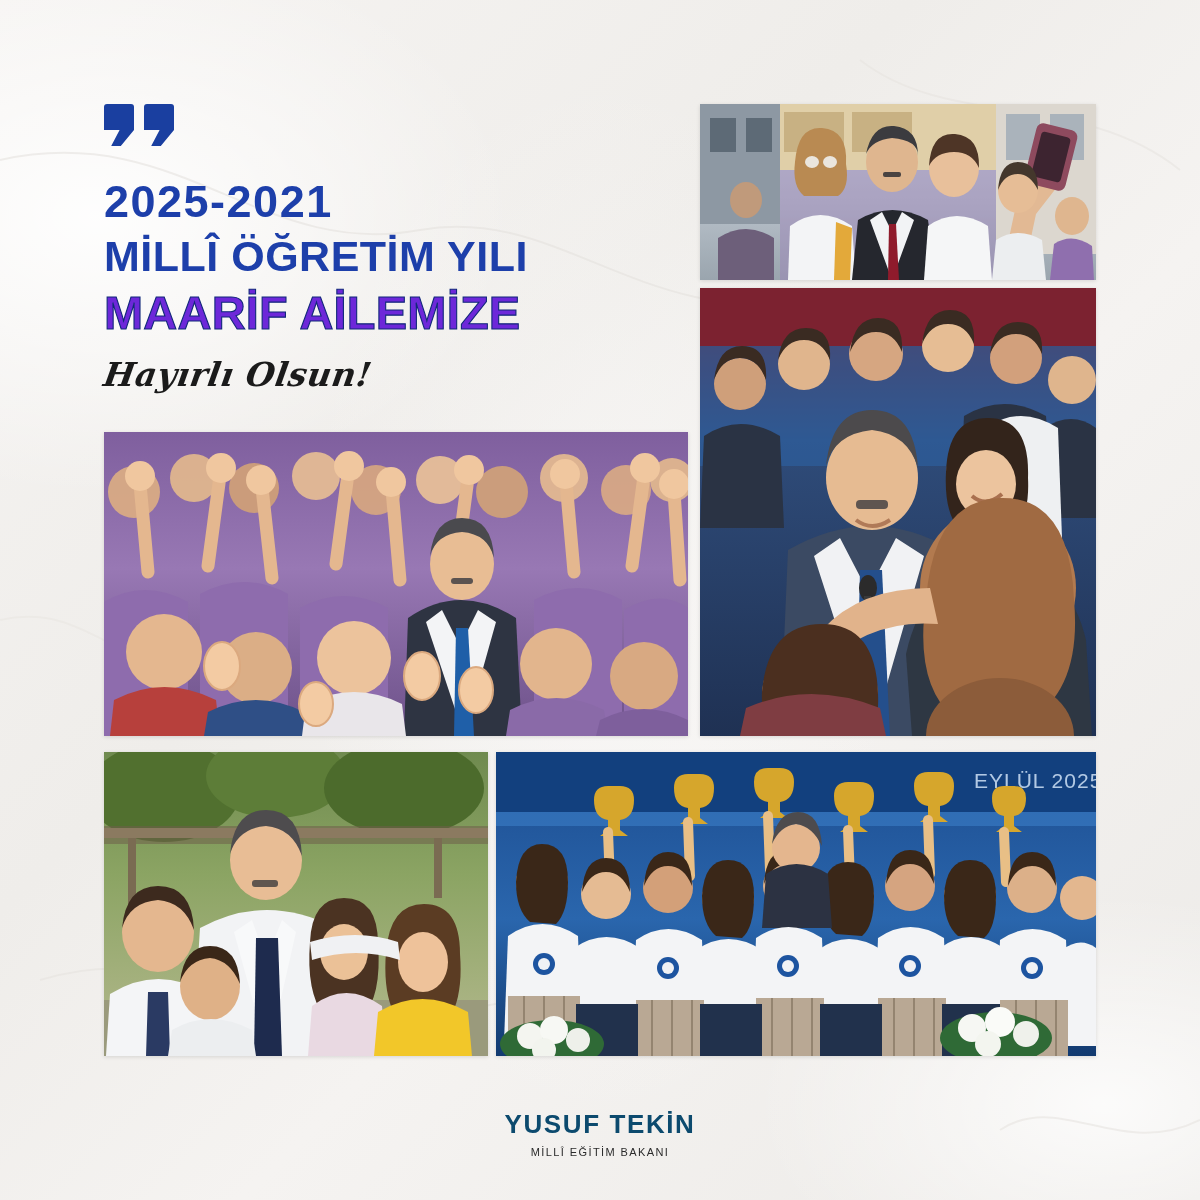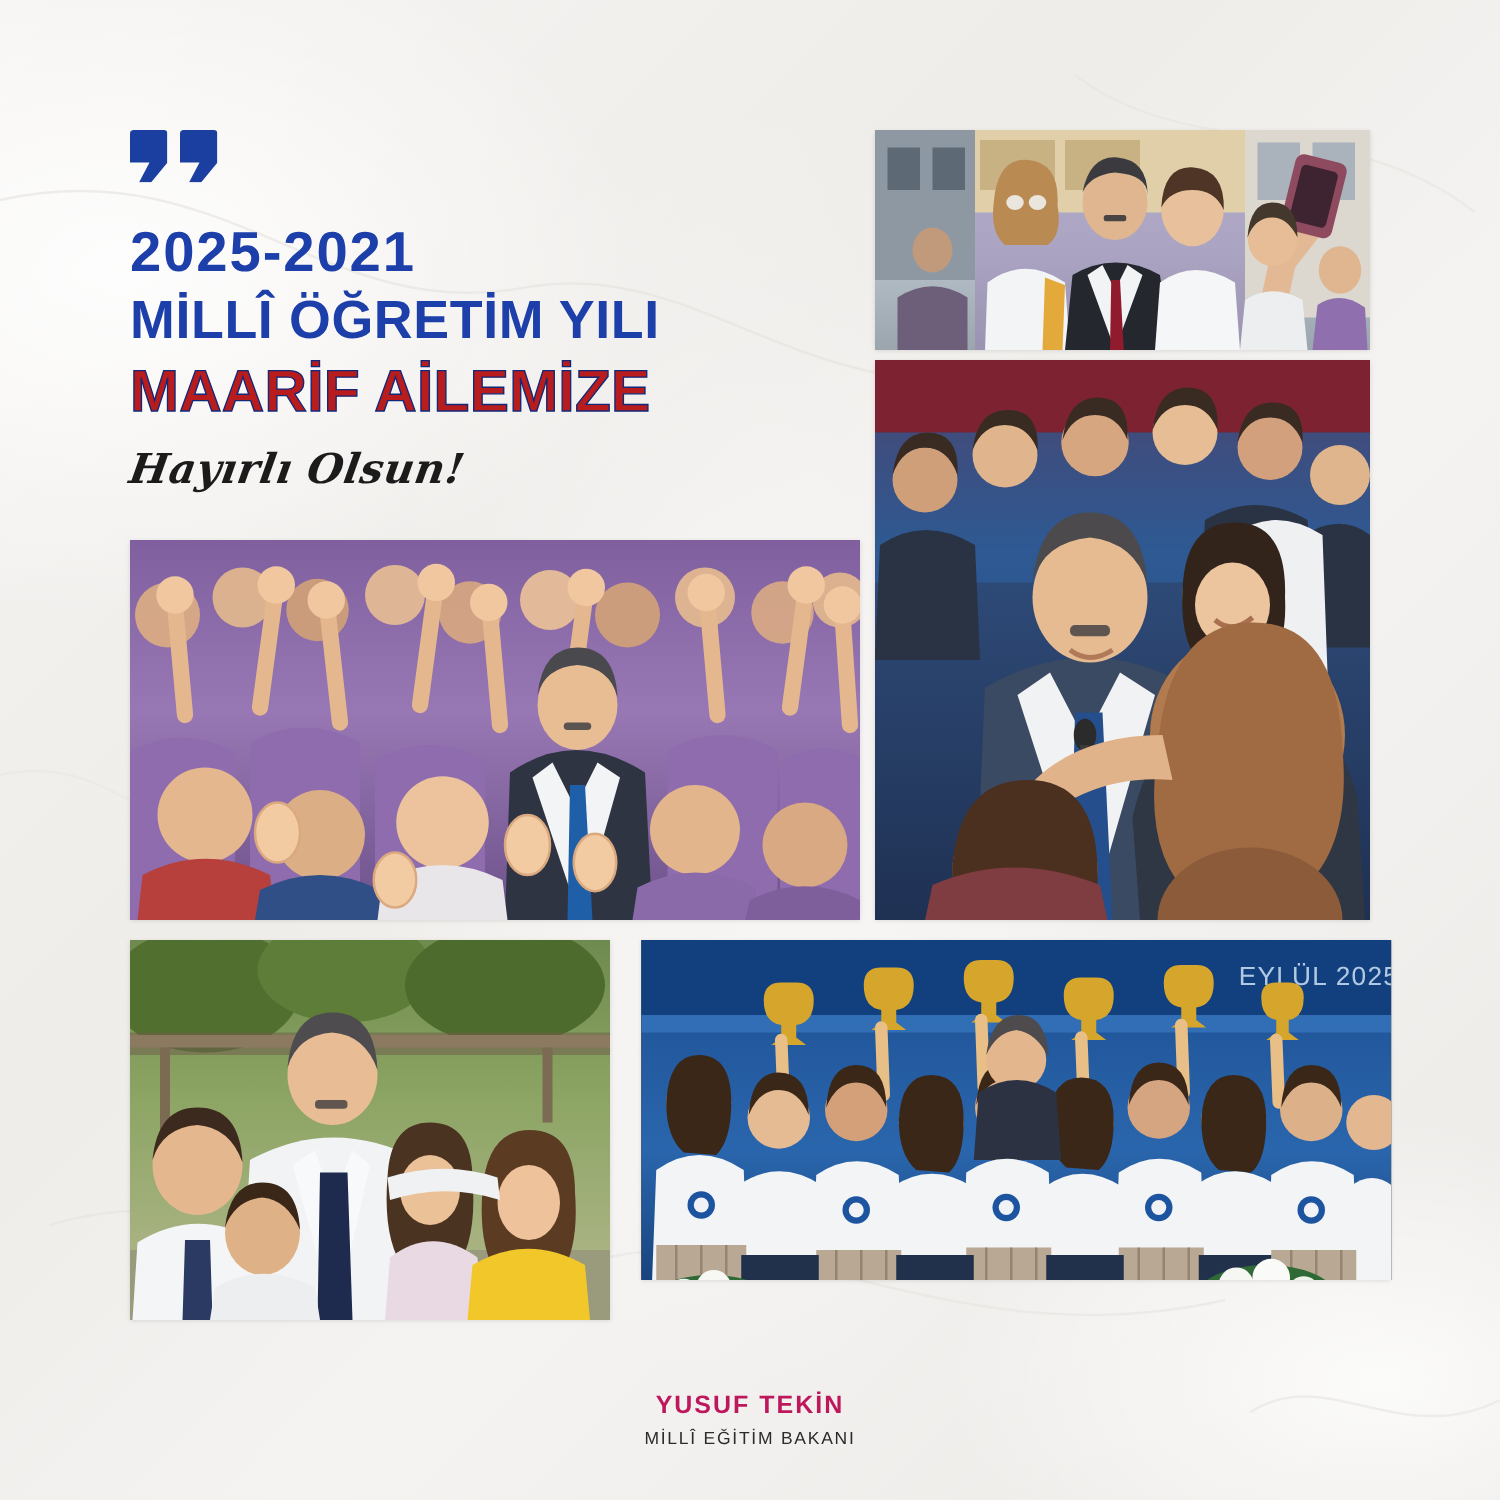--- a/index.html
+++ b/index.html
@@ -77,21 +77,21 @@
     font-weight: bold;
     letter-spacing: 0.5px;
     color: #1d3faa;
     line-height: 1.16;
     margin: 0 0 4px 0;
   }
   .line-main {
     font-size: 47px;
     font-weight: bold;
     letter-spacing: 0.2px;
-    color: #b91c1c;
+    color: #6d28d9;
     line-height: 1.16;
     margin: 0 0 10px 0;
     -webkit-text-stroke: 1.1px #11297a;
   }
   .line-script {
     font-family: "DejaVu Serif", serif;
     font-style: italic;
     font-size: 33px;
     font-weight: bold;
     color: #1b1b1b;
@@ -112,39 +112,39 @@
 
   
   #photo-selfie { left: 700px; top: 104px; width: 396px; height: 176px; }
   
   #photo-waving { left: 104px; top: 432px; width: 584px; height: 304px; }
   
   #photo-hug { left: 700px; top: 288px; width: 396px; height: 448px; }
   
   #photo-group { left: 104px; top: 752px; width: 384px; height: 304px; }
   
-  #photo-ceremony { left: 496px; top: 752px; width: 600px; height: 272px; margin-left: 17px; }
+  #photo-ceremony { left: 496px; top: 752px; width: 600px; height: 304px; }
 
   
   .footer {
     position: absolute;
     left: 0;
     right: 0;
     bottom: 42px;
     text-align: center;
   }
   .footer-name {
-    font-size: 20px;
+    font-size: 26px;
     font-weight: bold;
     letter-spacing: 1.6px;
-    color: #be185d;
+    color: #0c4a6e;
     margin-bottom: 6px;
   }
   .footer-title {
-    font-size: 14px;
+    font-size: 11px;
     letter-spacing: 1.4px;
     color: #2b2b2b;
   }
 </style>
 </head>
 <body>
 
 <div class="bg-texture"></div>
 <svg class="bg-streaks" viewBox="0 0 1200 1200" preserveAspectRatio="none">
   <path d="M0,160 C180,120 260,260 420,230 C560,205 640,330 820,300" stroke="#e4e1dd" stroke-width="2" fill="none"></path>

